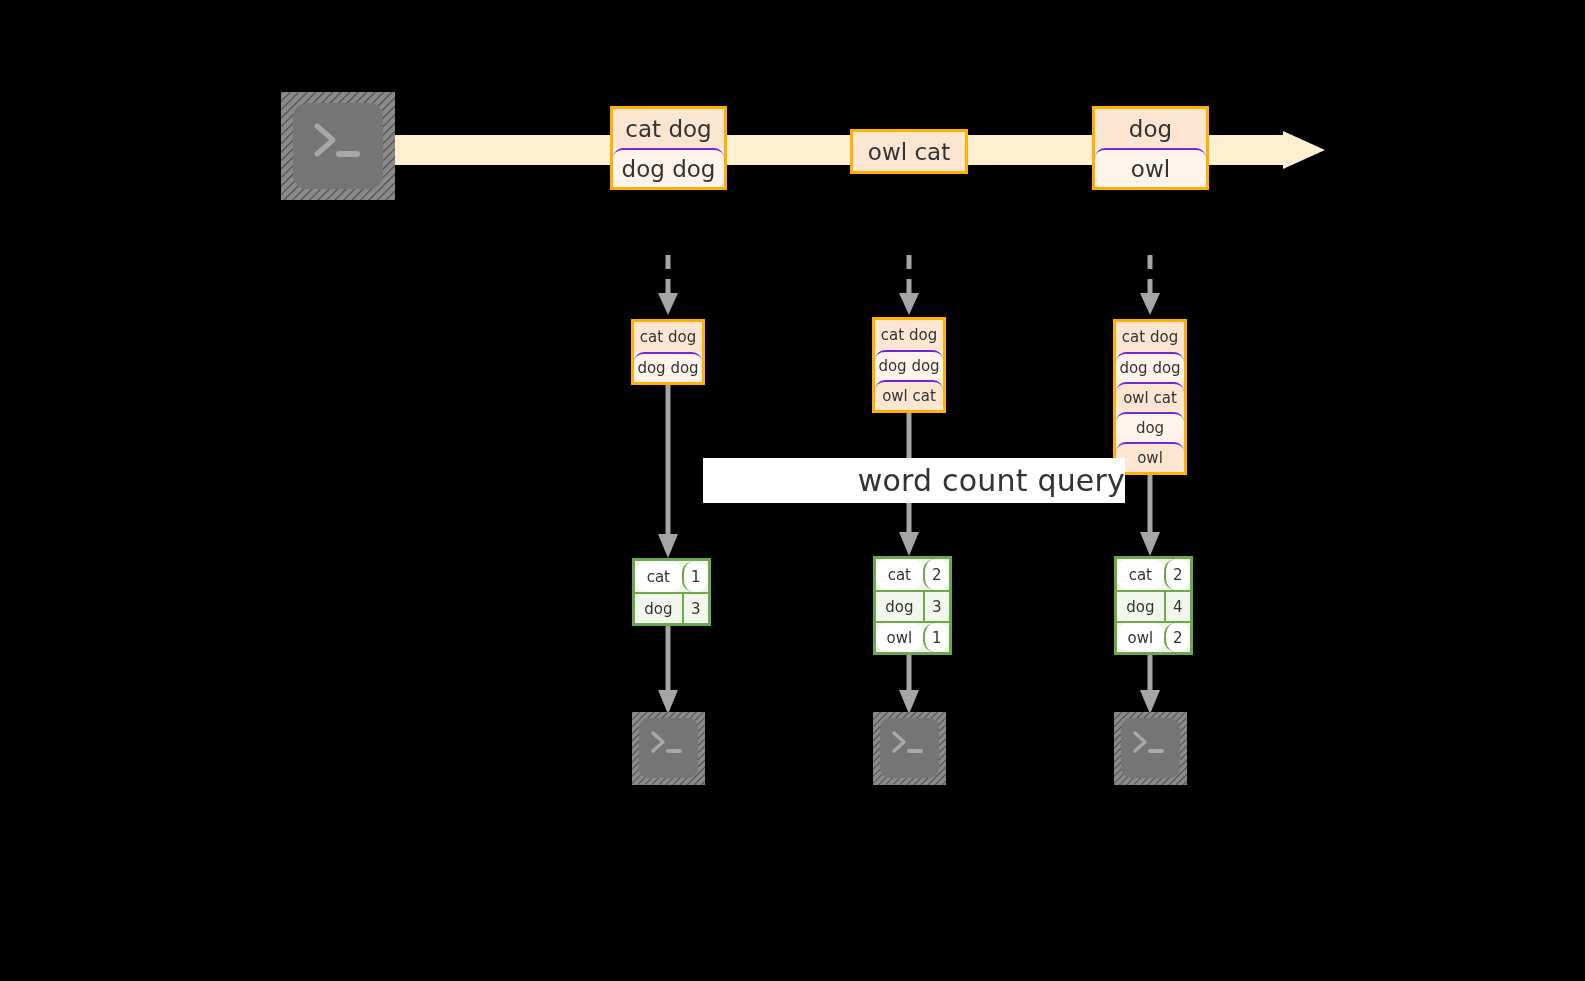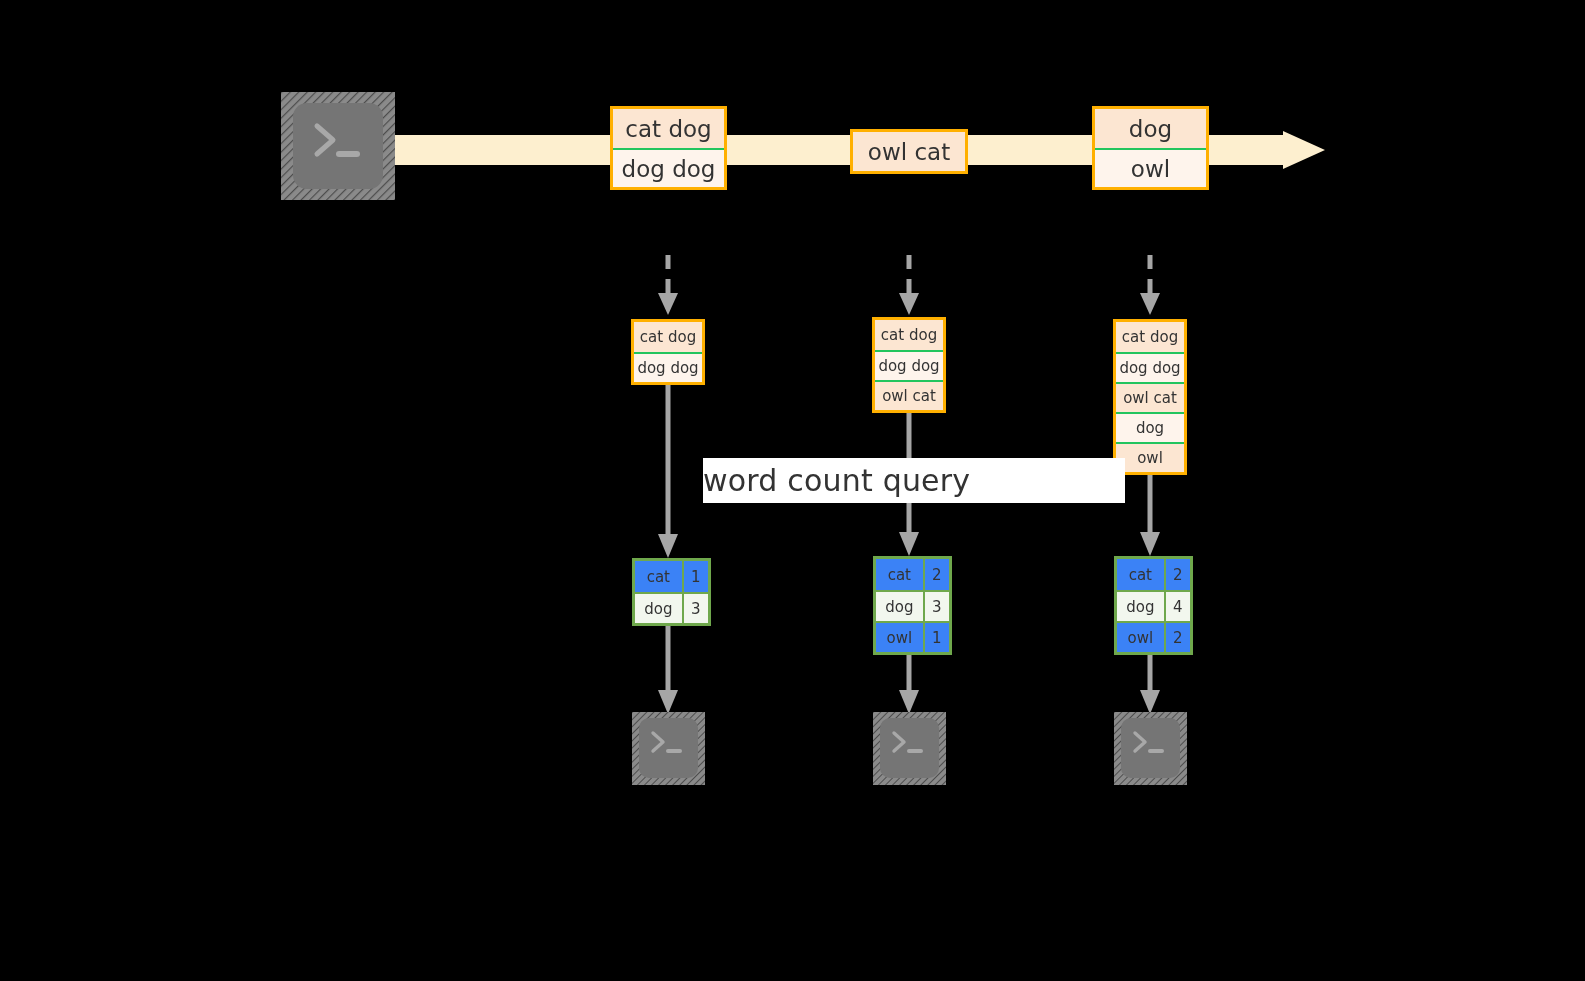--- a/index.html
+++ b/index.html
@@ -24,21 +24,21 @@
     display:flex;flex-direction:column;
   }
   .rec-row{
     box-sizing:border-box;
     display:flex;align-items:center;justify-content:center;
     color:#333;
     white-space:nowrap;
     background:#FCE6D2;
   }
   .rec-row.alt{background:#FEF4EC;}
-  .rec-row + .rec-row{border-top:2px solid #22c55e;}
+  .rec-row + .rec-row{border-top:2px solid #6d28d9;border-radius:10px;}
 
   
   .lane-box{z-index:5;}
   .lane-box .rec-row{font-size:23px;height:39px;}
 
   
   .acc-box{z-index:5;}
   .acc-box .rec-row{font-size:15px;height:30px;}
 
   
@@ -51,37 +51,37 @@
   }
   .res-row{display:flex;height:31px;box-sizing:border-box;}
   .res-row + .res-row{border-top:2px solid #6FA84C;}
   .res-row .cell-word,
   .res-row .cell-count{
     display:flex;align-items:center;justify-content:center;
     font-size:15px;color:#333;box-sizing:border-box;
     background:#F2F7EE;
   }
   .res-row.shade .cell-word,
-  .res-row.shade .cell-count{background:#3b82f6;}
+  .res-row.shade .cell-count{background:#ffffff;border-radius:12px;}
   .res-row .cell-word{width:48px;}
   .res-row .cell-count{width:27px;border-left:2px solid #6FA84C;}
 
   
   .term{position:absolute;z-index:6;}
   .term svg{display:block;}
 
   
   .conn{position:absolute;z-index:2;}
   .conn svg{display:block;}
 
   
   .label-band{
     position:absolute;z-index:8;
     background:#FFFFFF;
-    display:flex;align-items:center;justify-content:flex-start;
+    display:flex;align-items:center;justify-content:flex-end;
   }
   .label-band span{
     font-size:30px;color:#333;white-space:nowrap;
     letter-spacing:0.2px;
   }
 </style>
 </head>
 <body>
 
 <div class="stage">

